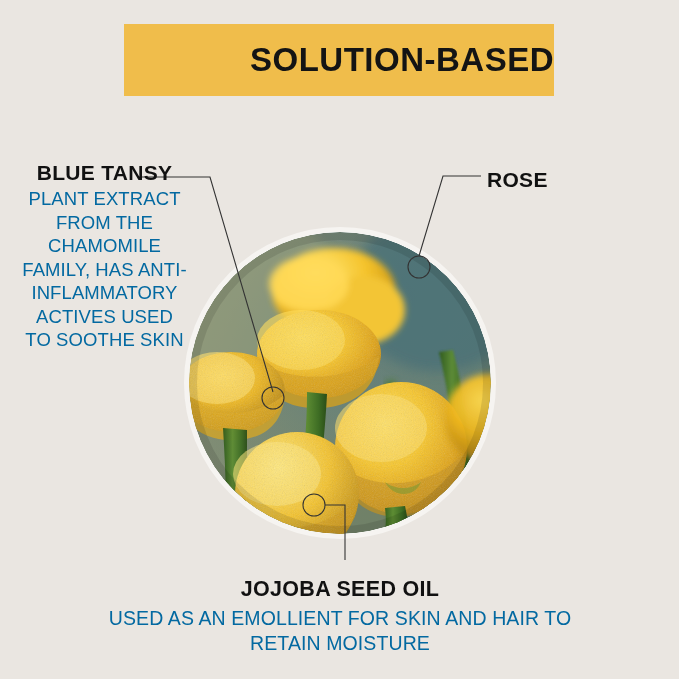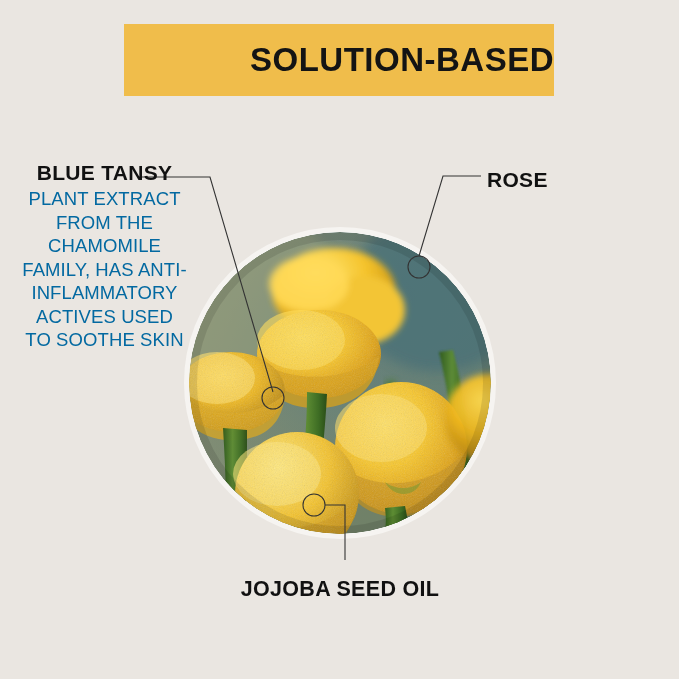--- a/index.html
+++ b/index.html
@@ -223,15 +223,16 @@
     <div class="title">BLUE TANSY</div>
     <div class="body">PLANT EXTRACT FROM THE CHAMOMILE FAMILY, HAS ANTI-INFLAMMATORY ACTIVES USED TO SOOTHE SKIN</div>
   </div>
 
   <div class="callout" id="callout-rose">
     <div class="title">ROSE</div>
   </div>
 
   <div class="callout" id="callout-jojoba">
     <div class="title">JOJOBA SEED OIL</div>
+    <div class="body">USED AS AN EMOLLIENT FOR SKIN AND HAIR TO RETAIN MOISTURE</div>
   </div>
 
 </div>
 
 </body></html>

